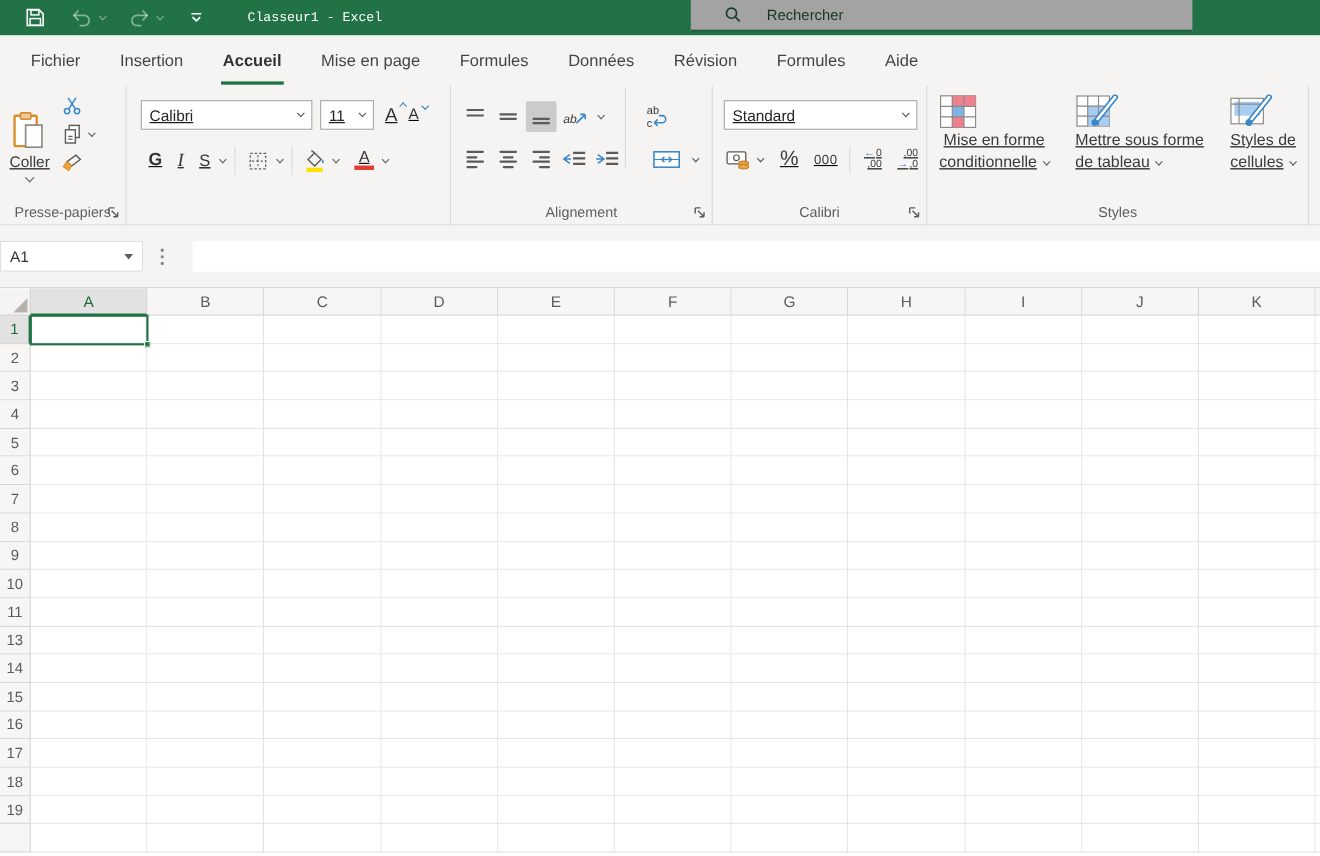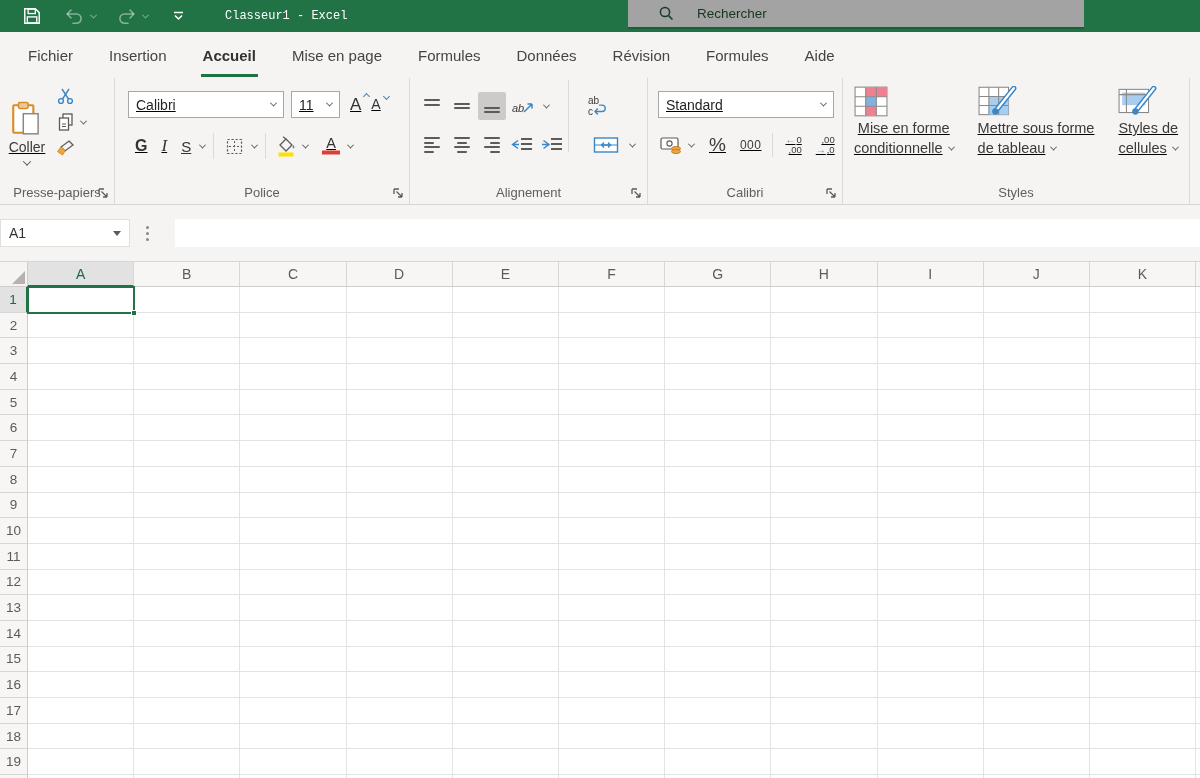--- a/index.html
+++ b/index.html
@@ -293,27 +293,20 @@
         <span class="chev sm" style="margin:0 8px 0 4px;"></span>
         <span class="icon-btn" style="margin-left:6px;flex-direction:column;">
           <span style="font-size:14.5px;color:#333;line-height:13px;">A</span>
           <svg width="18" height="5" viewBox="0 0 18 5">
               <rect x="0" y="0.5" width="18" height="4" fill="#e03c31"></rect>
             </svg>
         </span>
         <span class="chev sm" style="margin:0 0 0 8px;"></span>
       </div>
     </div>
-    <div class="group-footer">
-      <span>Police</span>
-      <svg class="launcher" viewBox="0 0 12 12">
-        <path d="M2 2 H7 M2 2 V7" stroke="#5c5b58" stroke-width="1.3" fill="none"></path>
-        <path d="M4.5 4.5 L10 10 M10 10 H6 M10 10 V6" stroke="#5c5b58" stroke-width="1.3" fill="none"></path>
-      </svg>
-    </div>
   </div>
 
   <div class="group g-align">
     <div class="group-body" style="position:relative;">
       <div class="alrow">
         <span class="icon-btn al-btn">
           <span class="bars" style="justify-content:flex-start;height:14px;">
               <span class="bar" style="width:16px;"></span>
               <span class="bar" style="width:16px;"></span>
             </span>
@@ -700,35 +693,20 @@
         <div class="cell"></div>
         <div class="cell"></div>
         <div class="cell"></div>
         <div class="cell"></div>
         <div class="cell"></div>
         <div class="cell"></div>
         <div class="cell"></div>
         <div class="cell sliver"></div>
       </div>
       <div class="grow">
-        <div class="row-h">12</div>
-        <div class="cell"></div>
-        <div class="cell"></div>
-        <div class="cell"></div>
-        <div class="cell"></div>
-        <div class="cell"></div>
-        <div class="cell"></div>
-        <div class="cell"></div>
-        <div class="cell"></div>
-        <div class="cell"></div>
-        <div class="cell"></div>
-        <div class="cell"></div>
-        <div class="cell sliver"></div>
-      </div>
-      <div class="grow">
         <div class="row-h">13</div>
         <div class="cell"></div>
         <div class="cell"></div>
         <div class="cell"></div>
         <div class="cell"></div>
         <div class="cell"></div>
         <div class="cell"></div>
         <div class="cell"></div>
         <div class="cell"></div>
         <div class="cell"></div>

